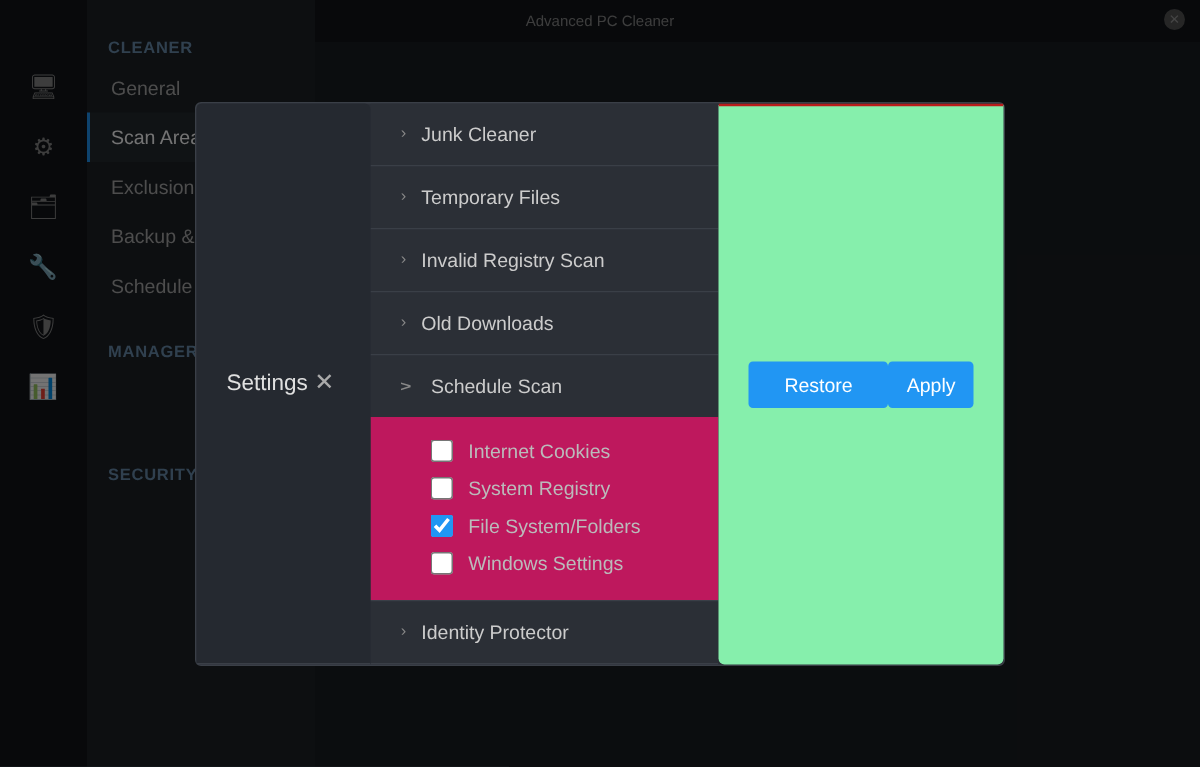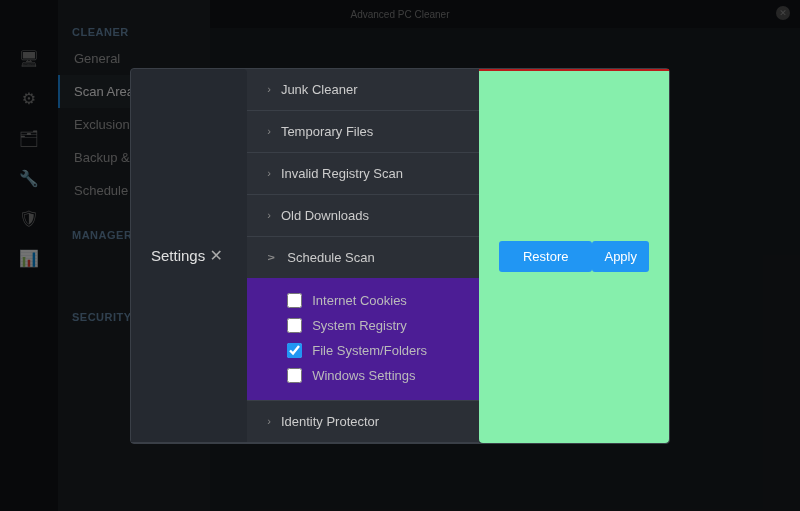--- a/index.html
+++ b/index.html
@@ -160,21 +160,21 @@
       background: #2b2f36;
     }
 
     .accordion-arrow {
       margin-right: 10px;
       font-size: 11px;
       color: #888;
     }
 
     .accordion-content {
-      background: #4c1d95;
+      background: #be185d;
       padding: 10px 20px 12px 40px;
     }
 
     .checkbox-row {
       display: flex;
       align-items: center;
       padding: 5px 0;
       gap: 10px;
       color: #bbb;
       font-size: 13px;

